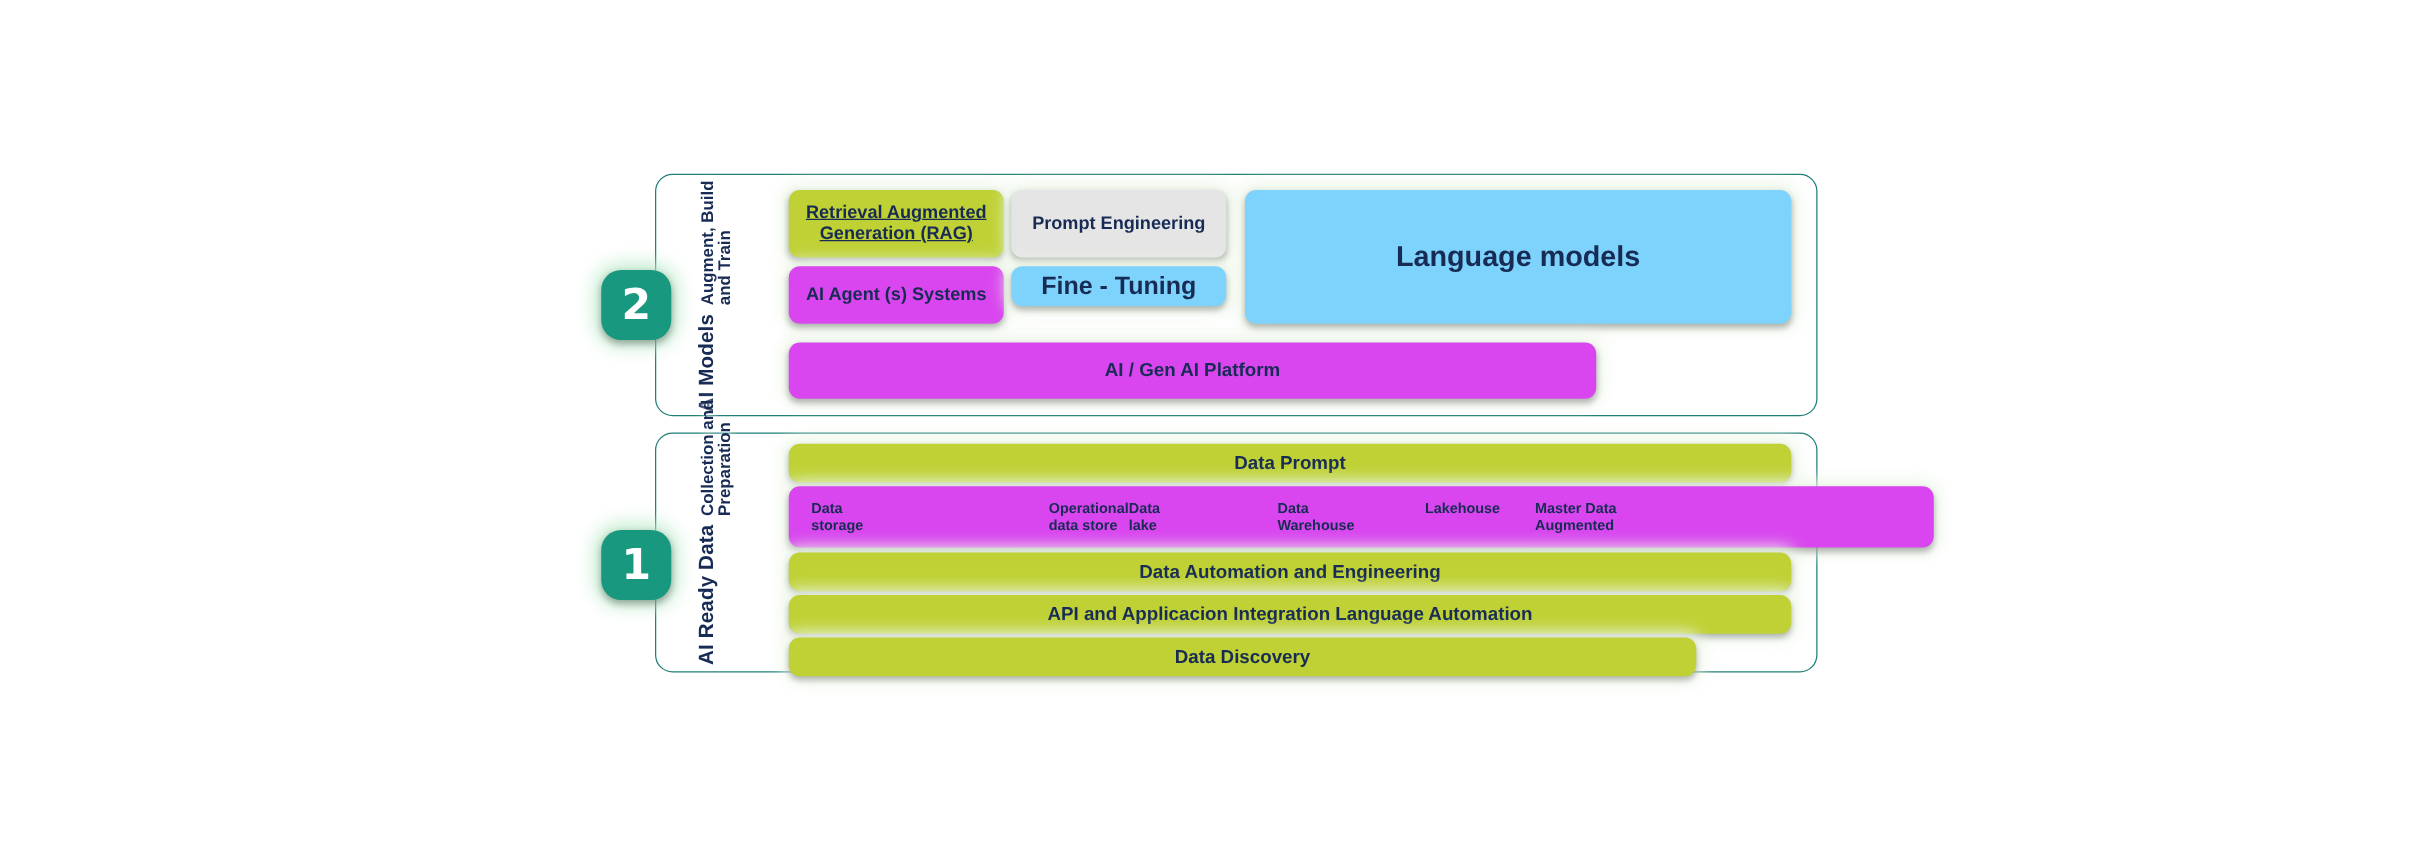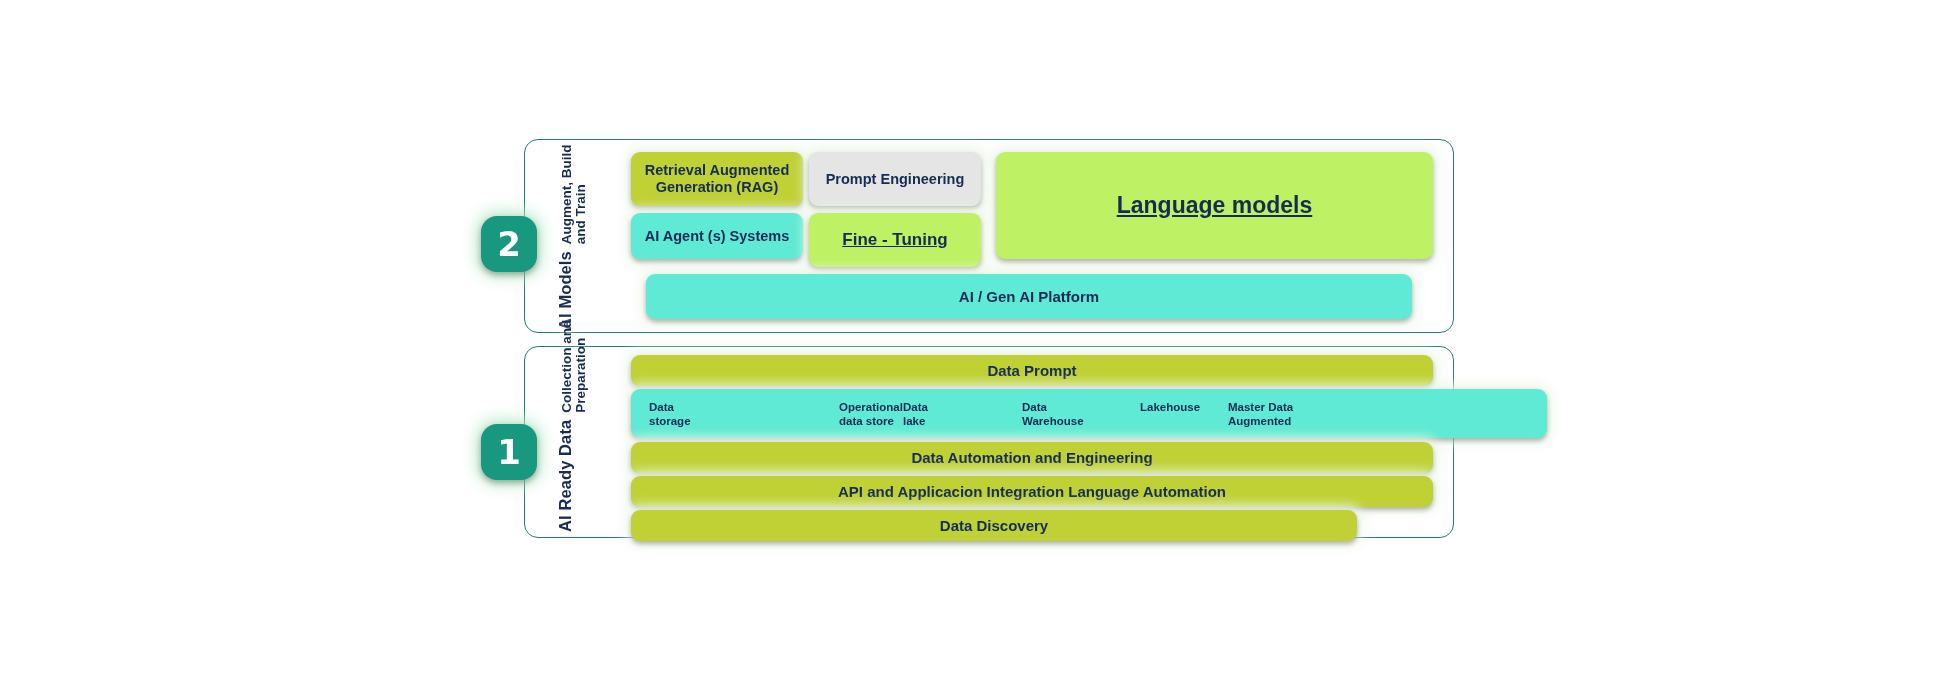--- a/index.html
+++ b/index.html
@@ -91,31 +91,31 @@
     justify-content: center;
     text-align: center;
     color: #172b54;
     font-weight: bold;
     box-shadow: 0 3px 5px rgba(0,0,0,.28),
                 0 0 12px 5px rgba(235, 245, 230, .9);
     line-height: 1.15;
     padding: 0 6px;
   }
   .c-green  { background: #bfd134; }
-  .c-teal   { background: #5eead4; }
+  .c-teal   { background: #d946ef; }
   .c-ltteal { background: #e5e5e5; }
-  .c-steel  { background: #bef264; text-decoration: underline; }
+  .c-steel  { background: #7dd3fc; }
 
   
-  #box-rag        { left: 631px; top: 152px; width: 172px; height: 54px; font-size: 14.5px; }
+  #box-rag        { left: 631px; top: 152px; width: 172px; height: 54px; font-size: 14.5px; text-decoration: underline; }
   #box-agents     { left: 631px; top: 213px; width: 172px; height: 46px; font-size: 14.5px; }
   #box-prompt     { left: 809px; top: 152px; width: 172px; height: 54px; font-size: 14.5px; }
-  #box-finetuning { left: 809px; top: 213px; width: 172px; height: 54px; font-size: 17px; }
+  #box-finetuning { left: 809px; top: 213px; width: 172px; height: 32px; font-size: 20px; }
   #box-langmodels { left: 996px; top: 152px; width: 437px; height: 107px; font-size: 23px; }
-  #box-platform   { left: 631px; top: 274px; width: 766px; height: 45px; font-size: 15px; margin-left: 15px; }
+  #box-platform   { left: 631px; top: 274px; width: 646px; height: 45px; font-size: 15px; }
 
   
   #box-sharing     { left: 631px; top: 355px; width: 802px; height: 31px; font-size: 15px; }
   #box-storagerow  { left: 631px; top: 389px; width: 916px; height: 49px; }
   #box-integration { left: 631px; top: 442px; width: 802px; height: 31px; font-size: 15px; }
   #box-api         { left: 631px; top: 476px; width: 802px; height: 31px; font-size: 15px; }
   #box-discovery   { left: 631px; top: 510px; width: 726px; height: 31px; font-size: 15px; }
 
   
   #box-storagerow { display: block; padding: 0; }

